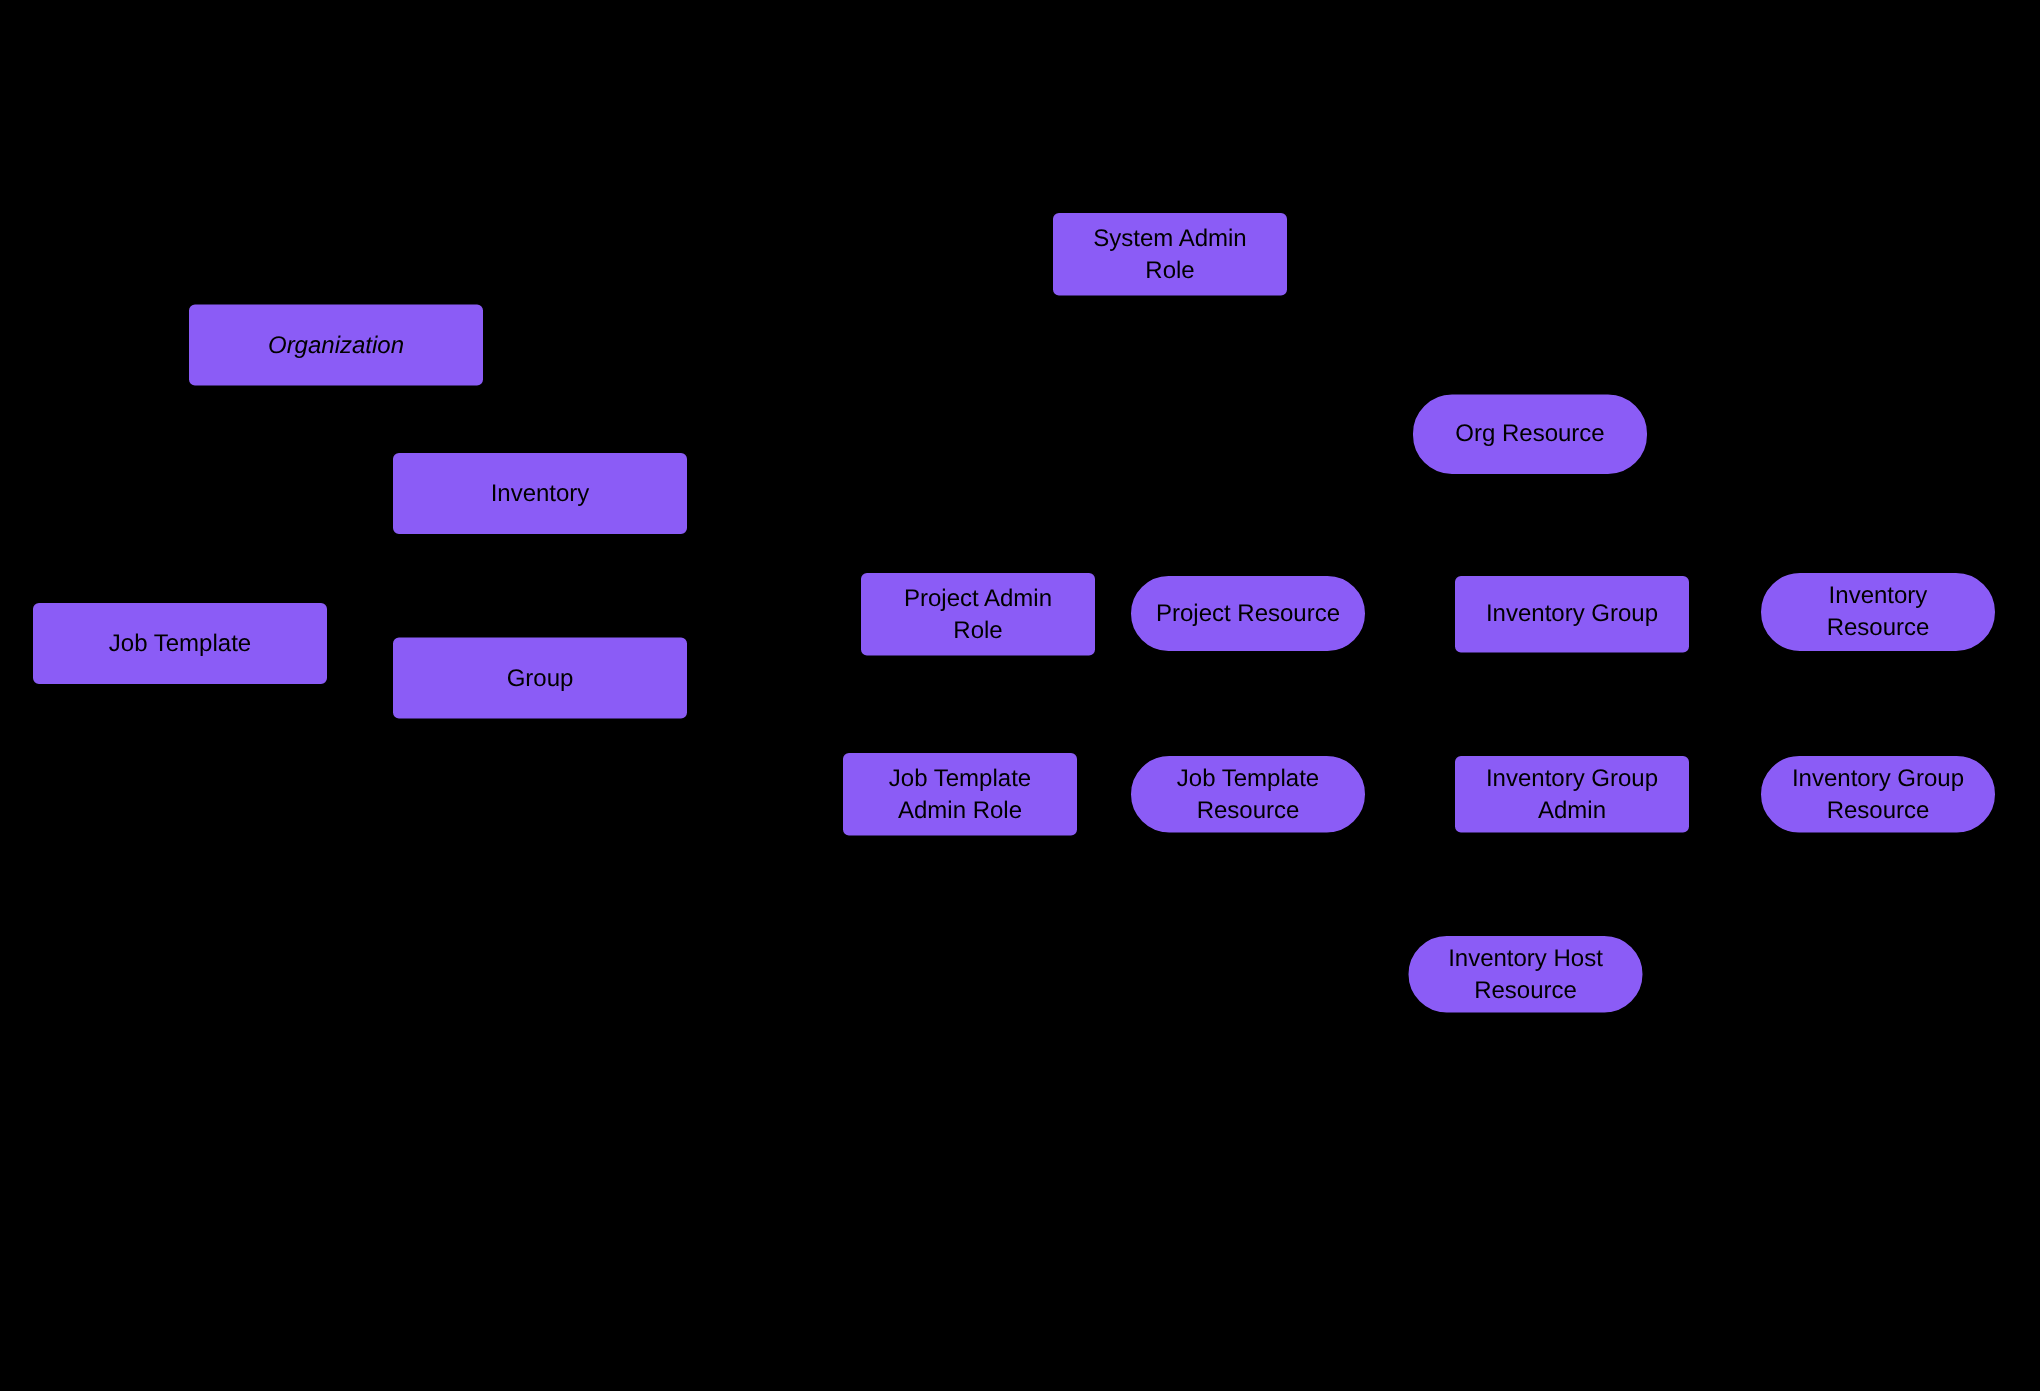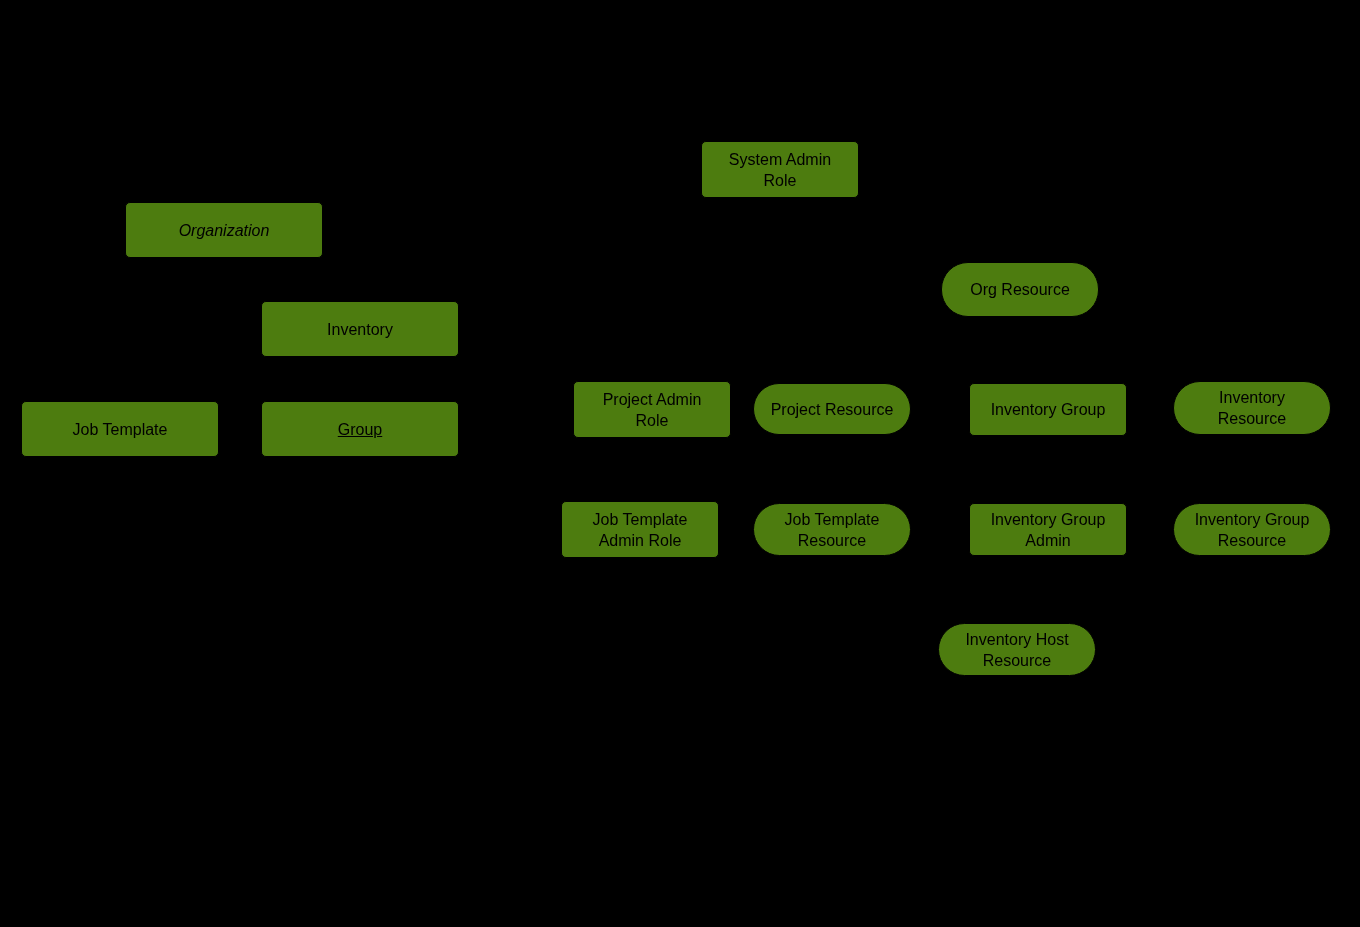--- a/index.html
+++ b/index.html
@@ -10,21 +10,21 @@
   .canvas {
     position: relative;
     width: 1360px;
     height: 927px;
     background: #000000;
     font-family: "Liberation Sans", sans-serif;
     overflow: hidden;
   }
   .node {
     position: absolute;
-    background: #4d7c0f;
+    background: #8b5cf6;
     border: 1px solid #000000;
     color: #000000;
     display: flex;
     align-items: center;
     justify-content: center;
     text-align: center;
     font-size: 16px;
     line-height: 21px;
     box-sizing: border-box;
   }
@@ -46,21 +46,21 @@
 
 
   <div class="node rect" style="left:261px; top:301px; width:198px; height:56px;">
     <span class="node-label">Inventory</span>
   </div>
 
   <div class="node rect" style="left:21px; top:401px; width:198px; height:56px;">
     <span class="node-label">Job Template</span>
   </div>
 
-  <div class="node rect" style="left:261px; top:401px; width:198px; height:56px;text-decoration:underline;">
+  <div class="node rect" style="left:261px; top:424px; width:198px; height:56px;">
     <span class="node-label">Group</span>
   </div>
 
 
   <div class="node rect" style="left:701px; top:141px; width:158px; height:57px;">
     <span class="node-label">System Admin
 Role</span>
   </div>
 
 

